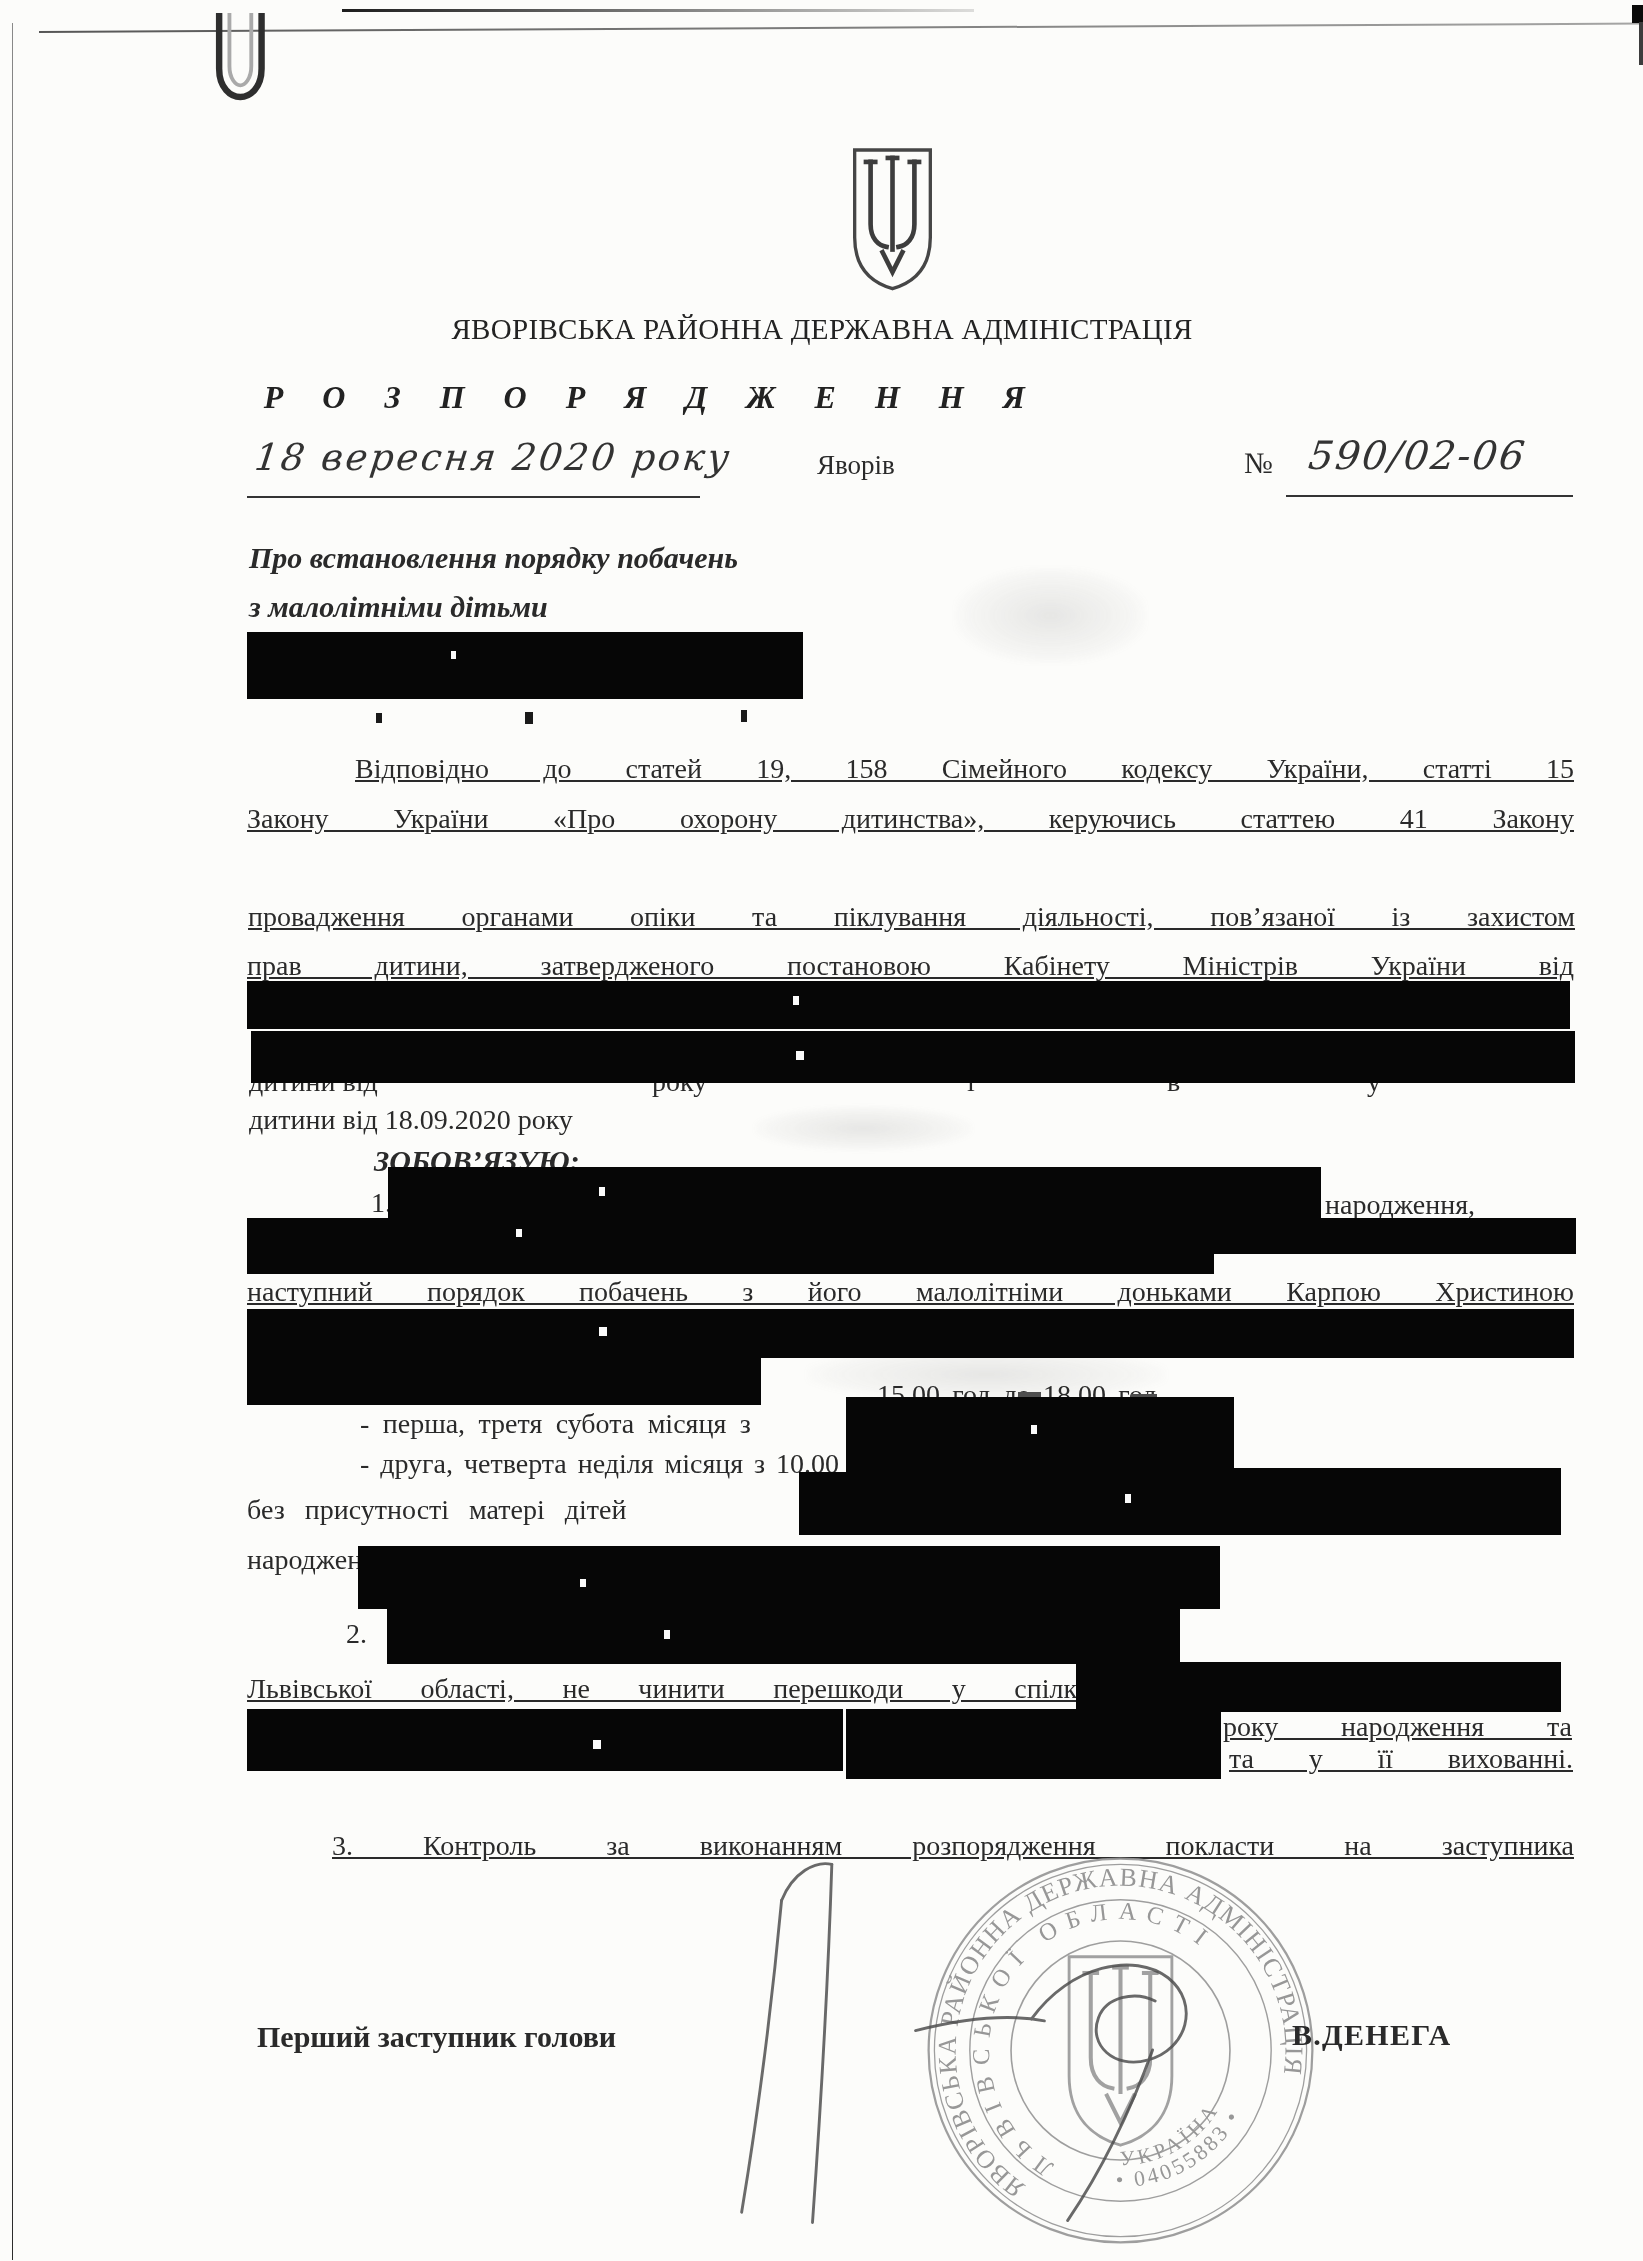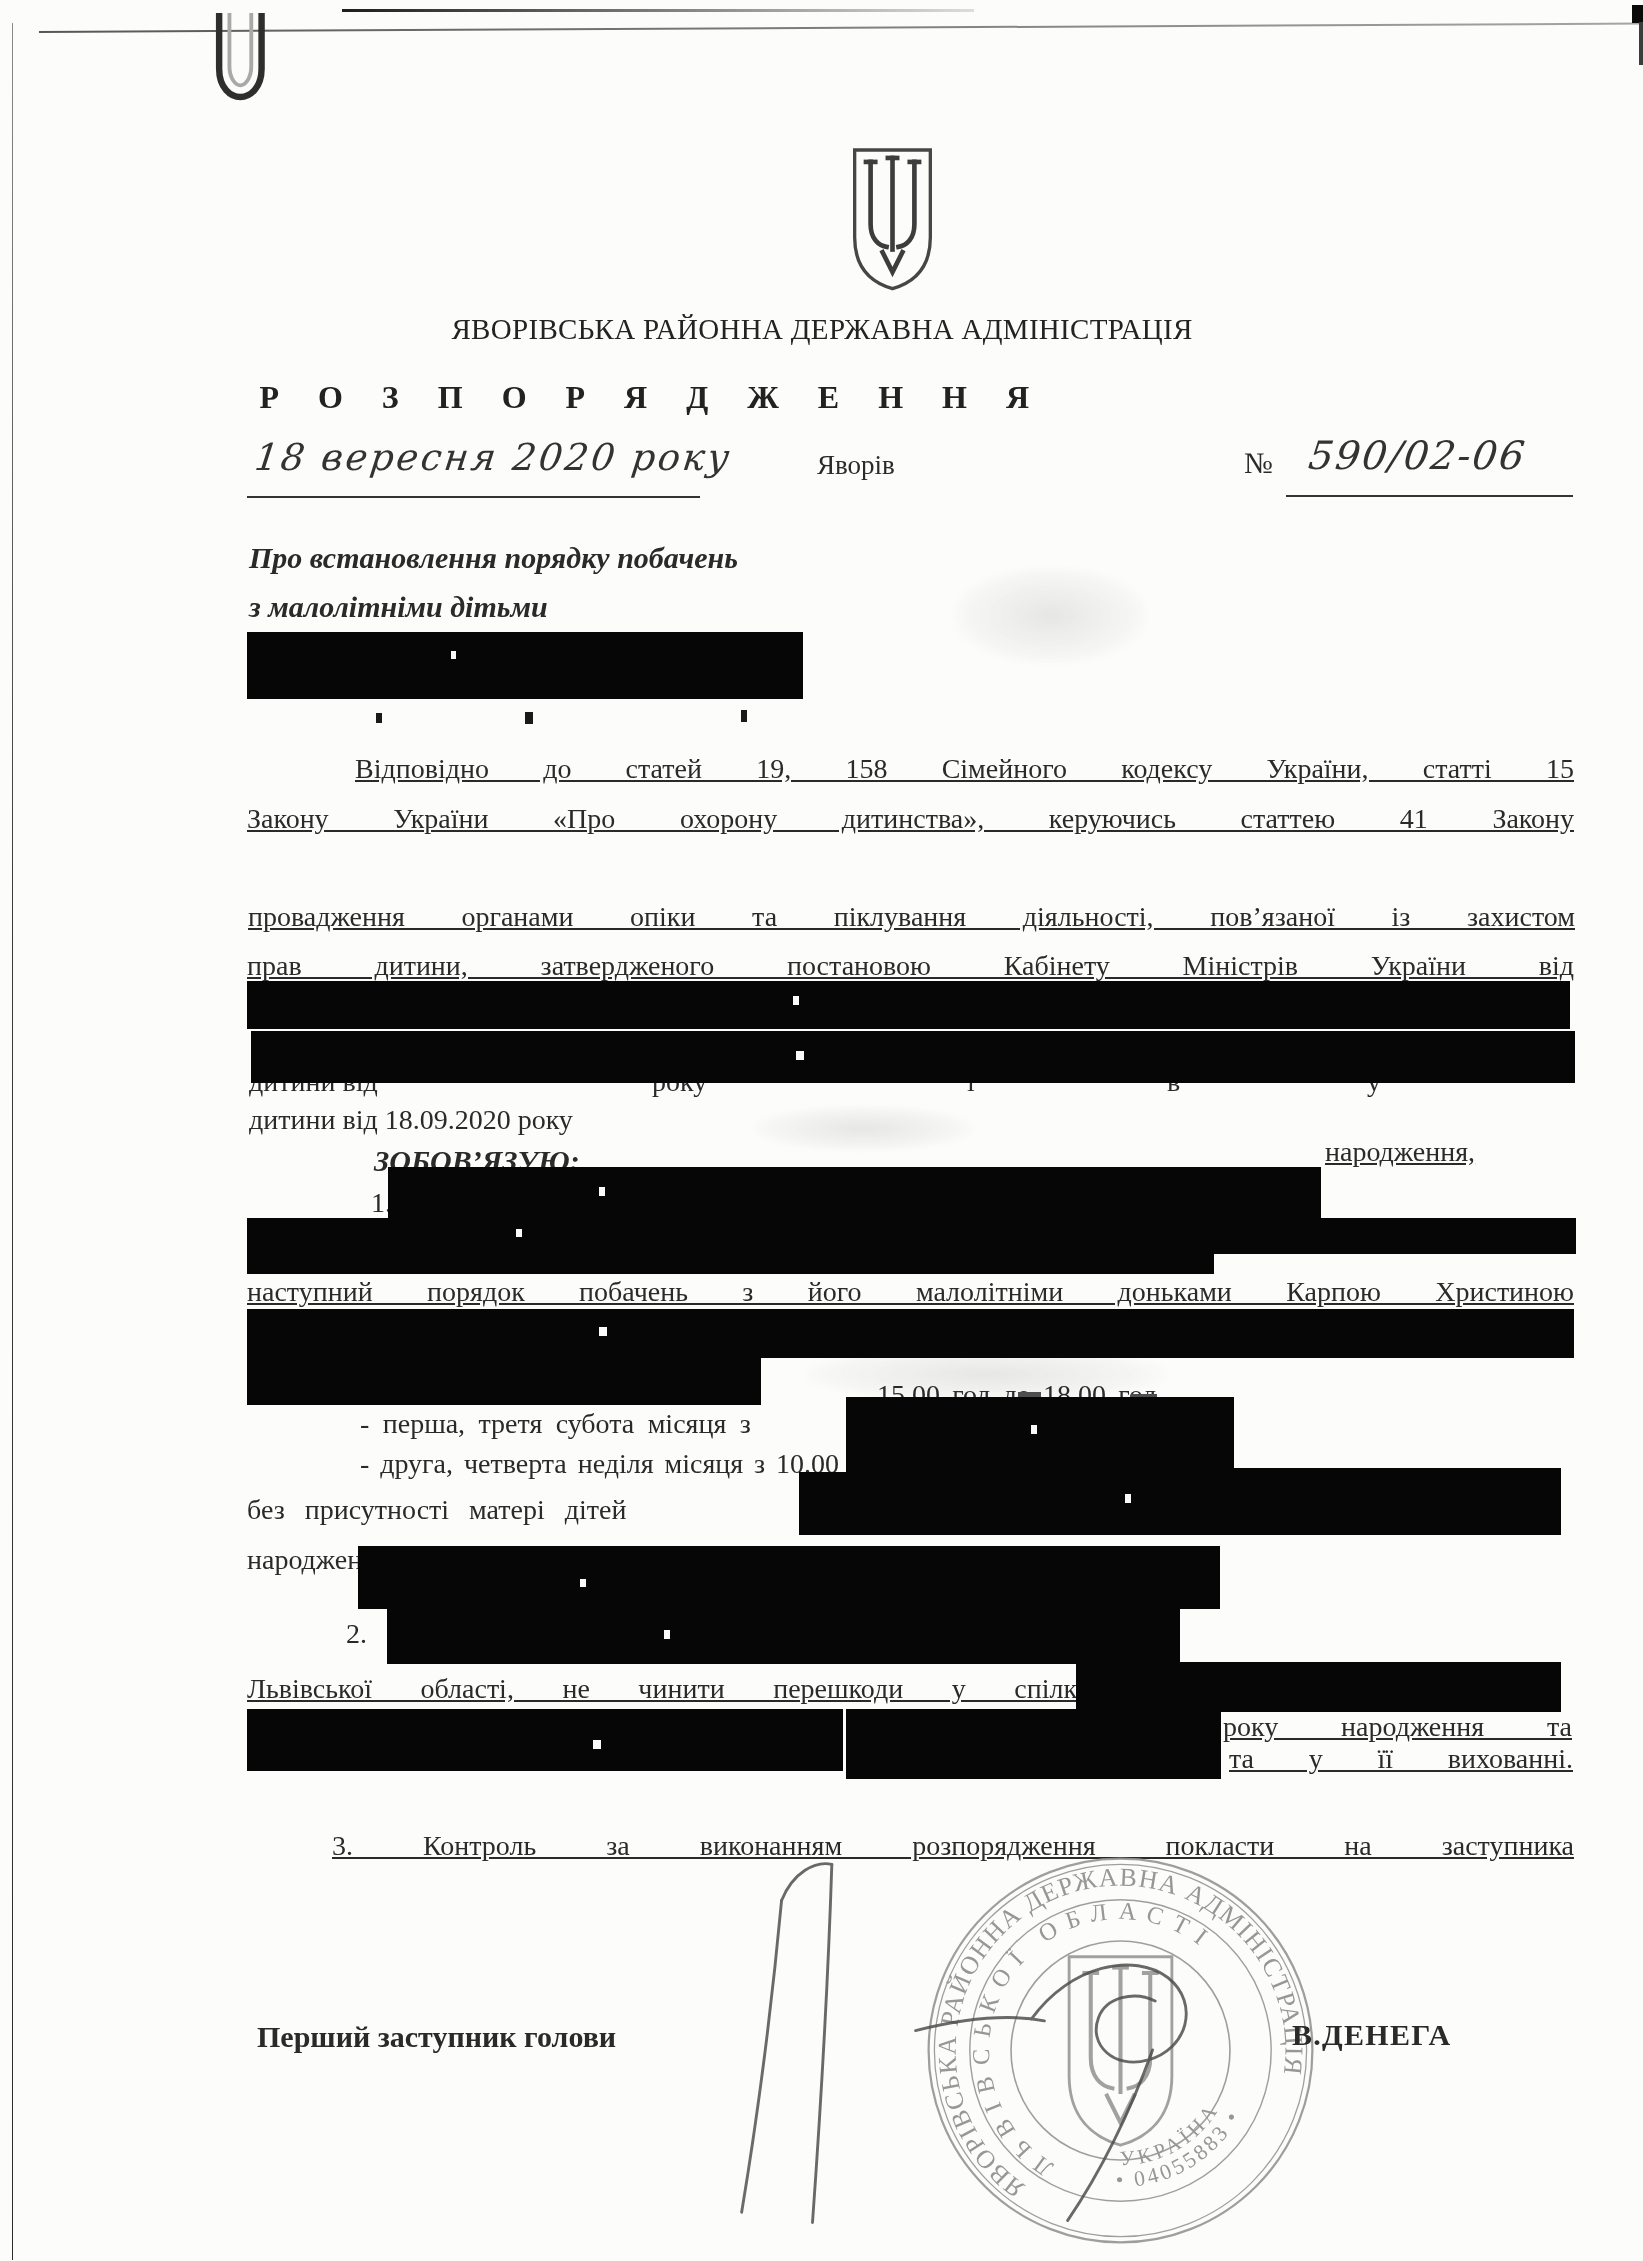--- a/index.html
+++ b/index.html
@@ -46,21 +46,21 @@
       <path d="M50 160 L65 190 L80 160"></path>
       <path d="M25 24 H39"></path>
         <path d="M58 18 H72"></path>
         <path d="M91 24 H105"></path>
     </g>
   </svg>
 
   <div class="t ser" style="left:0;top:313px;width:1644px;text-align:center;font-size:29px;letter-spacing:0.3px;color:#232323;">
     <span>ЯВОРІВСЬКА РАЙОННА ДЕРЖАВНА АДМІНІСТРАЦІЯ</span>
   </div>
-  <div class="t ser" style="left:0;top:379px;width:1304px;text-align:center;font-size:32px;font-weight:bold;letter-spacing:15.5px;color:#222;">
+  <div class="t ser" style="left:0;top:379px;width:1304px;text-align:center;font-size:32px;font-weight:bold;letter-spacing:15.5px;color:#222;font-style:italic;">
     <span>Р О З П О Р Я Д Ж Е Н Н Я</span>
   </div>
 
   <div class="t hand" style="left:255px;top:436px;font-size:37px;letter-spacing:2.6px;">18 вересня 2020 року</div>
   <div class="uline" style="left:247px;top:496px;width:453px;height:1.9px;"></div>
   <div class="t ser" style="left:817px;top:450px;font-size:27px;">Яворів</div>
   <div class="t ser" style="left:1244px;top:446px;font-size:30px;">№</div>
   <div class="t hand" style="left:1309px;top:433px;font-size:39px;letter-spacing:1.9px;">590/02-06</div>
   <div class="uline" style="left:1286px;top:495px;width:287px;height:1.9px;"></div>
 
@@ -92,21 +92,21 @@
 
   <div class="t ser bodytxt" style="left:249px;top:1104px;">дитини від 18.09.2020 року</div>
   <div class="ghost" style="left:754px;top:1106px;width:219px;height:45px;"></div>
 
   <div class="t ser" style="left:374px;top:1144px;font-size:30px;font-weight:bold;font-style:italic;">ЗОБОВ’ЯЗУЮ:</div>
   <div class="ghost" style="left:738px;top:1185px;width:335px;height:34px;"></div>
 
   <div class="t ser bodytxt" style="left:371px;top:1187px;">1.</div>
   <div class="bar" style="left:388px;top:1167px;width:933px;height:54px;"></div>
   <div class="speck" style="left:599px;top:1187px;width:6.4px;height:9px;"></div>
-  <div class="t ser bodytxt" style="left:1325px;top:1136px;text-decoration:underline;">народження,</div>
+  <div class="t ser bodytxt" style="left:1325px;top:1189px;">народження,</div>
   <div class="bar" style="left:247px;top:1218px;width:1329px;height:36px;"></div>
   <div class="bar" style="left:247px;top:1252px;width:967px;height:22px;"></div>
   <div class="speck" style="left:516px;top:1229px;width:6.4px;height:7.7px;"></div>
 
   <div class="t ser just bodytxt" style="left:247px;top:1276px;width:1327px;text-decoration:underline;">наступний порядок побачень з його малолітніми доньками Карпою Христиною</div>
   <div class="bar" style="left:247px;top:1309px;width:1327px;height:49px;"></div>
   <div class="speck" style="left:599px;top:1327px;width:7.7px;height:9px;"></div>
   <div class="bar" style="left:247px;top:1356px;width:514px;height:49px;"></div>
   <div class="ghost" style="left:806px;top:1347px;width:361px;height:55px;"></div>
   <div class="dspeck" style="left:1018px;top:1392px;width:23px;height:6.4px;"></div>

